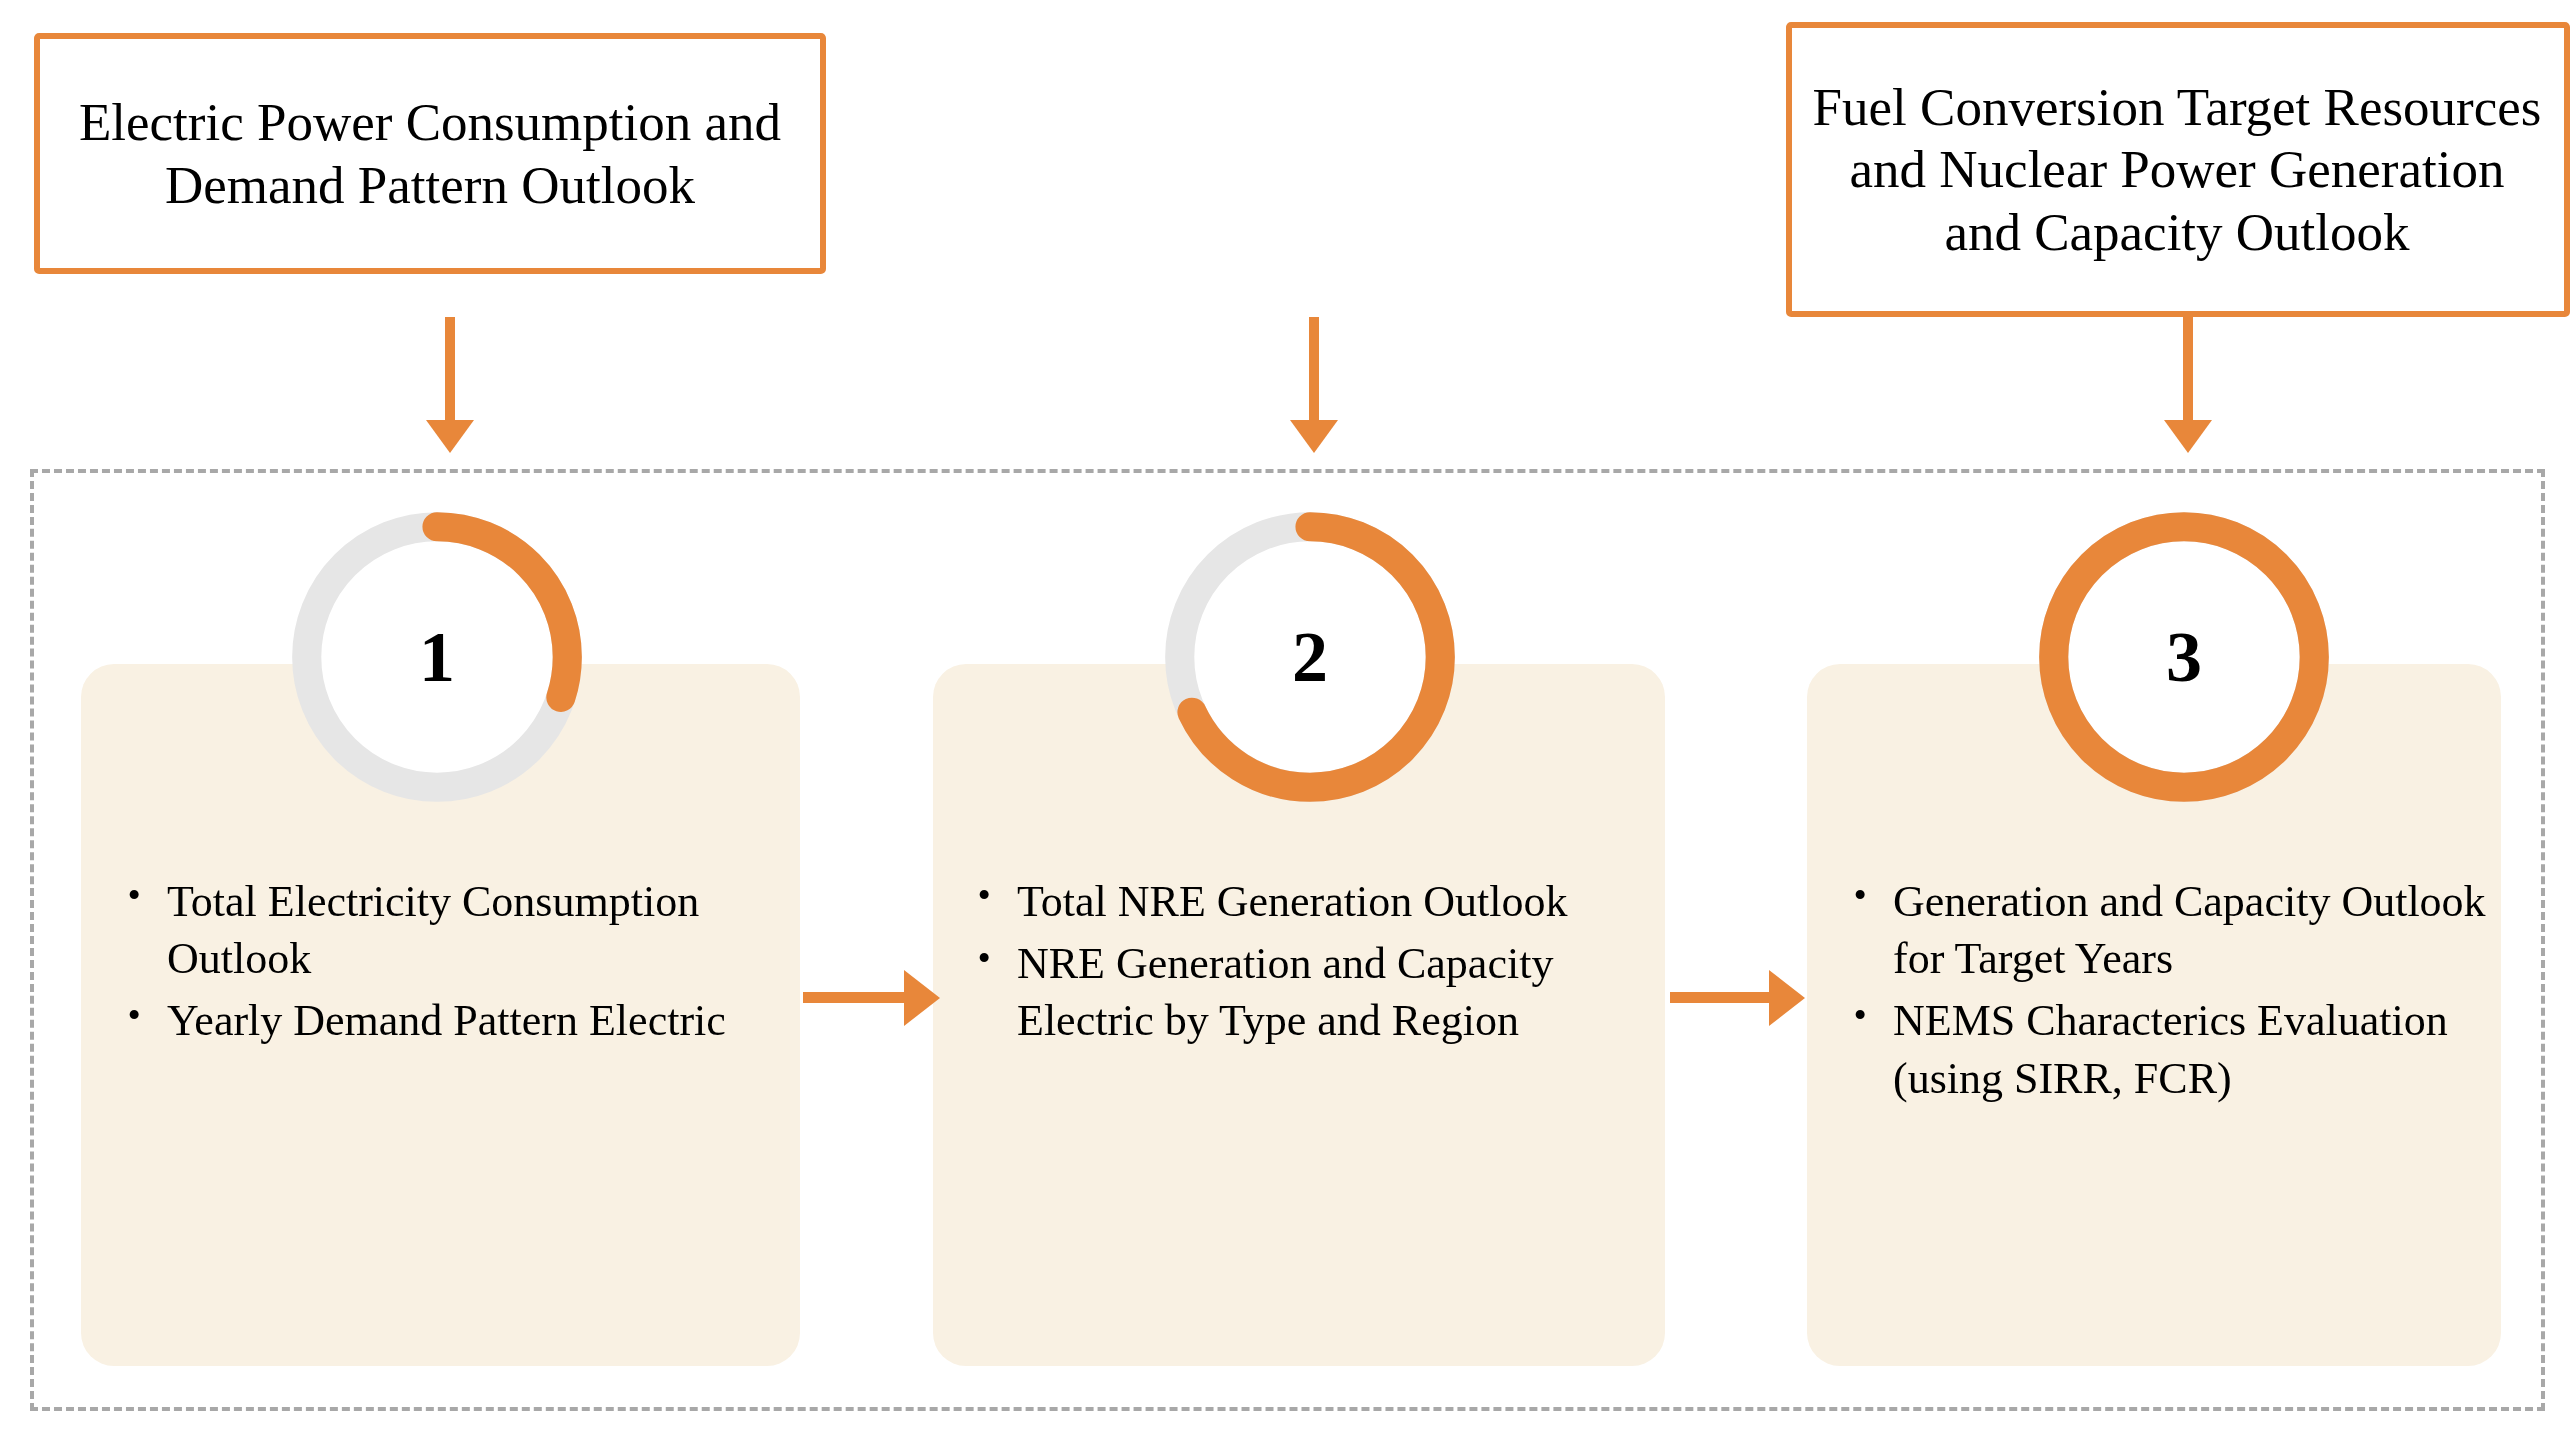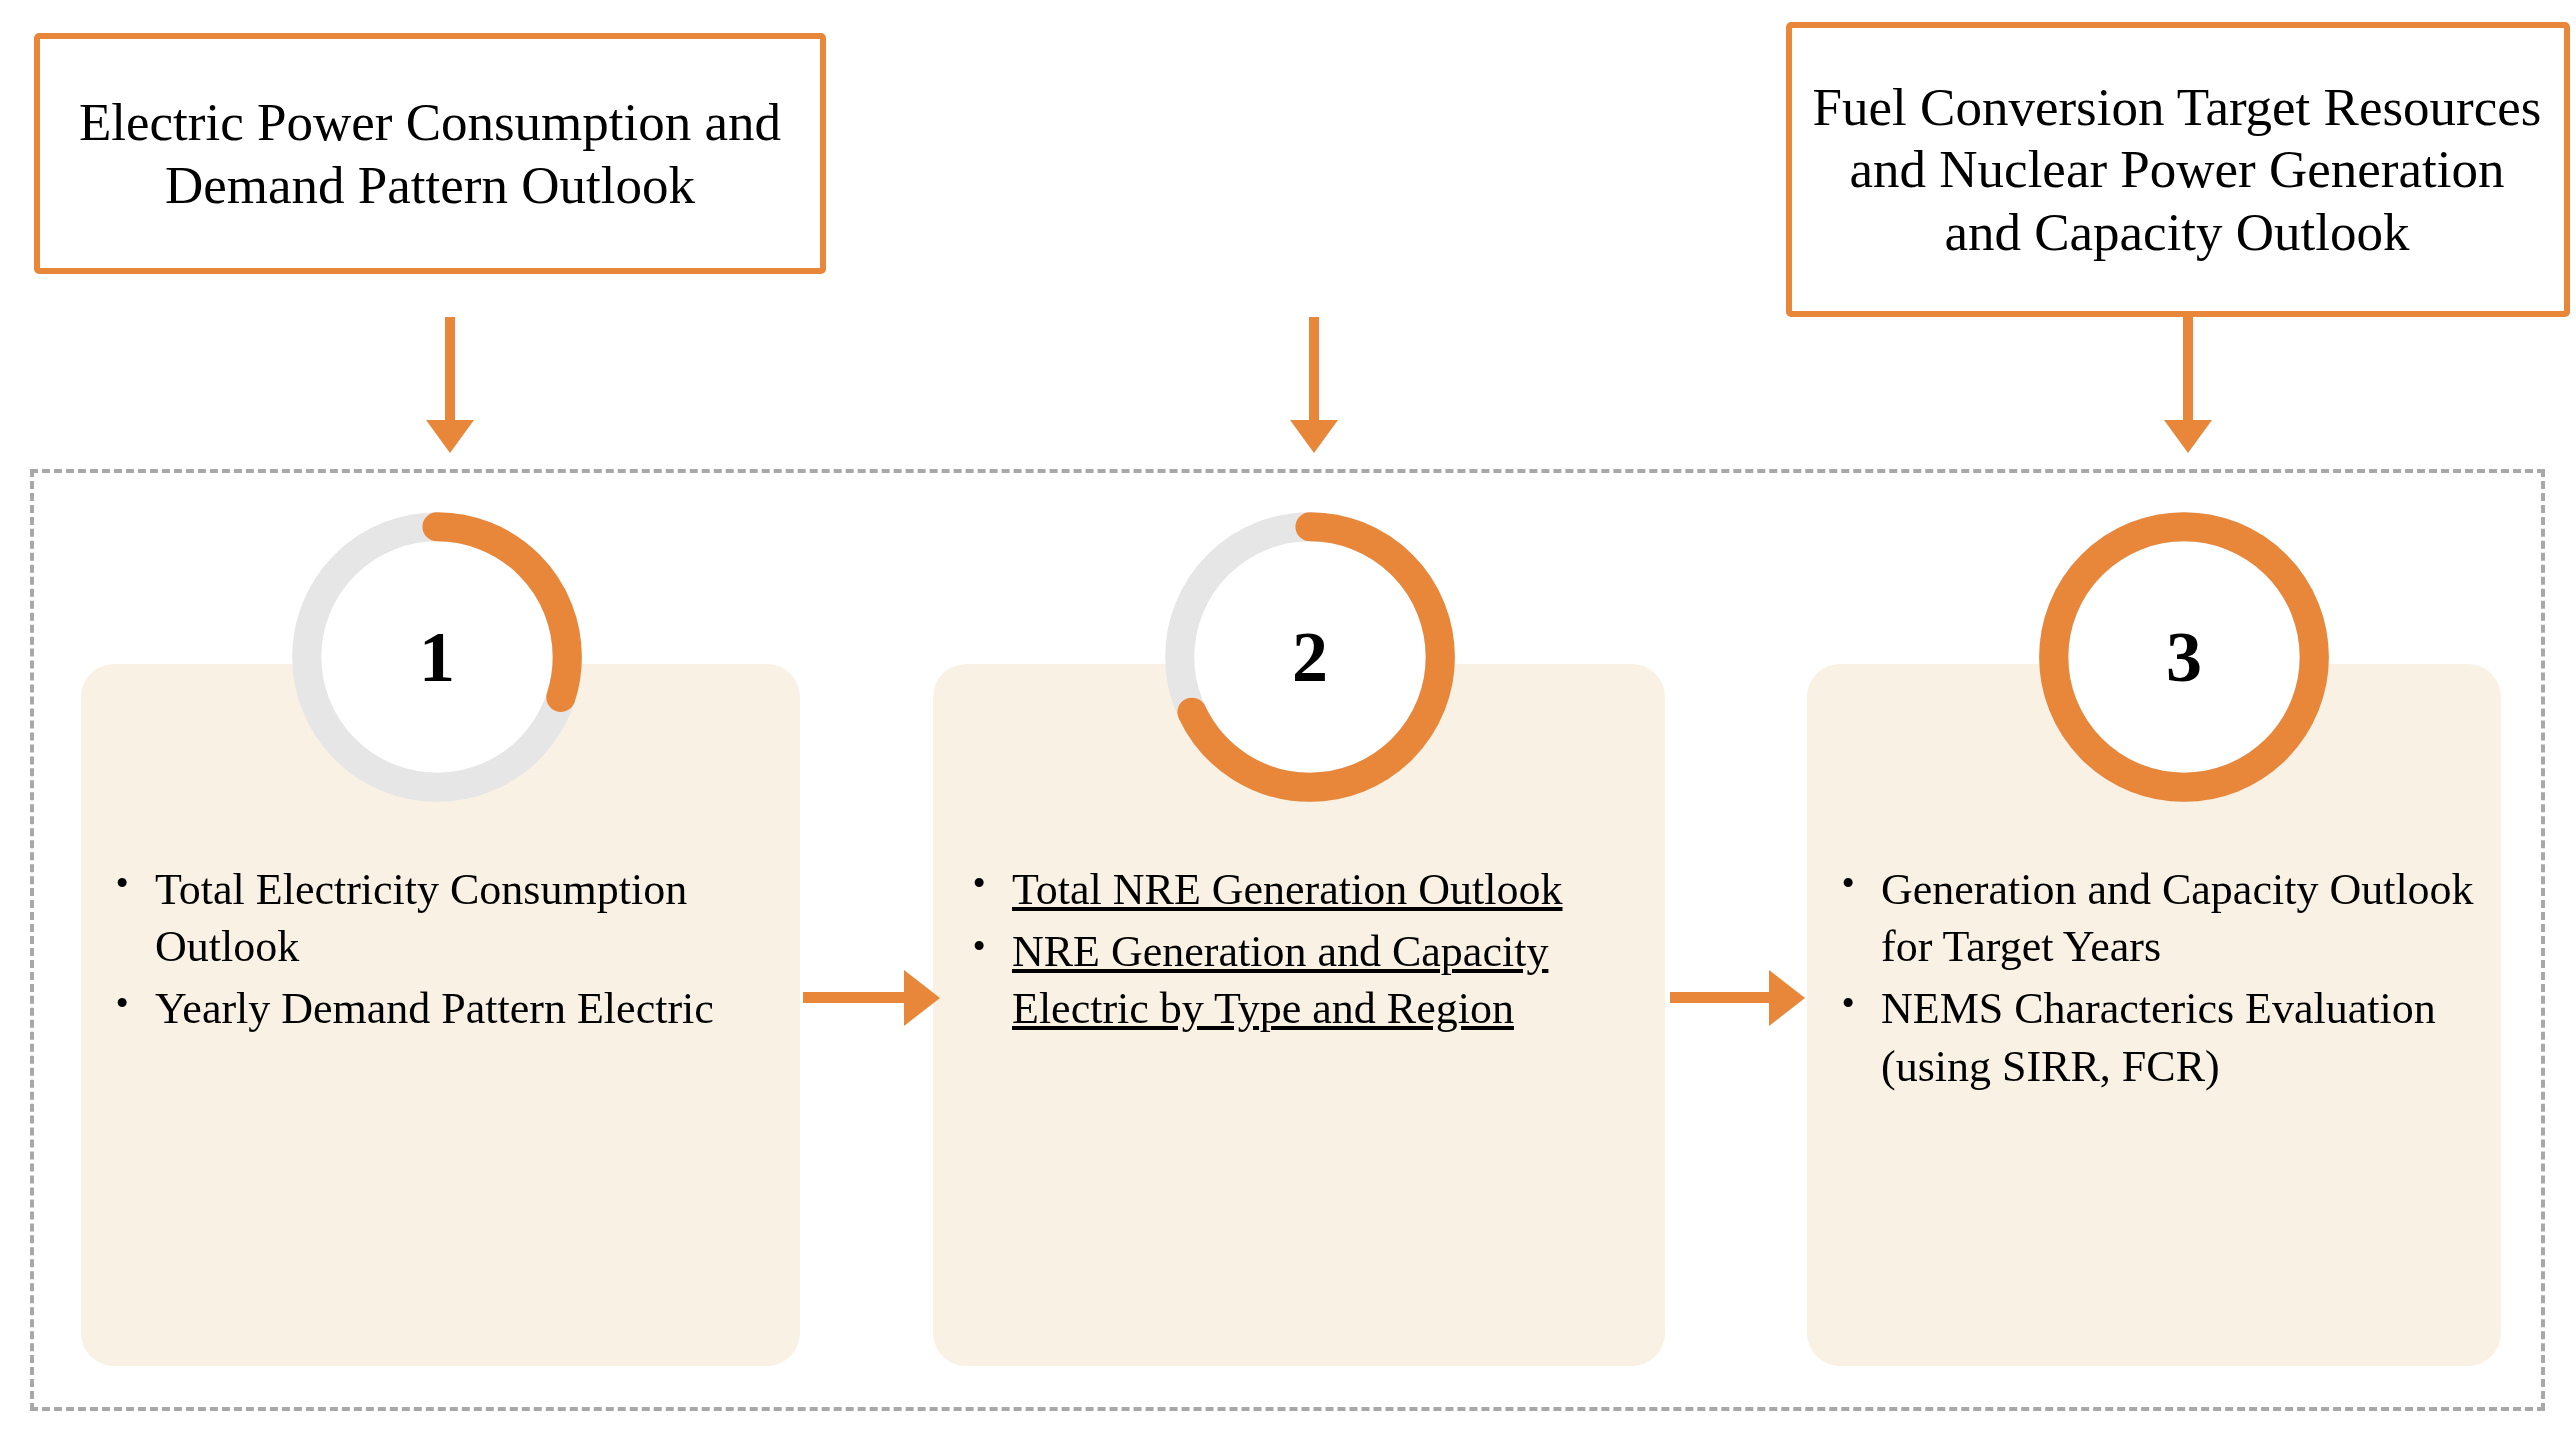--- a/index.html
+++ b/index.html
@@ -65,21 +65,21 @@
 
   
   .step-card {
     position: absolute;
     box-sizing: border-box;
     background: #F9F1E3;
     border-radius: 33px;
   }
   .bullets {
     position: absolute;
-    margin: 0;
+    margin: 12px;
     padding: 0;
     list-style: none;
     color: #000000;
     font-size: 44px;
     line-height: 1.30;
   }
   .bullets li {
     position: relative;
     padding-left: 48px;
     margin-bottom: 5.1px;
@@ -158,21 +158,21 @@
       <li>
         <span>Total Electricity Consumption Outlook</span>
       </li>
       <li>
         <span>Yearly Demand Pattern Electric</span>
       </li>
     </ul>
   </div>
 
   <div class="step-card" style="left:933px; top:664px; width:732px; height:702px;">
-    <ul class="bullets" style="left:31px; top:197px; width:677px;text-decoration:underline;">
+    <ul class="bullets" style="left:24px; top:197px; width:677px;">
       <li>
         <span>Total NRE Generation Outlook</span>
       </li>
       <li>
         <span>NRE Generation and Capacity Electric by Type and Region</span>
       </li>
     </ul>
   </div>
 
   <div class="step-card" style="left:1807px; top:664px; width:694px; height:702px;">

